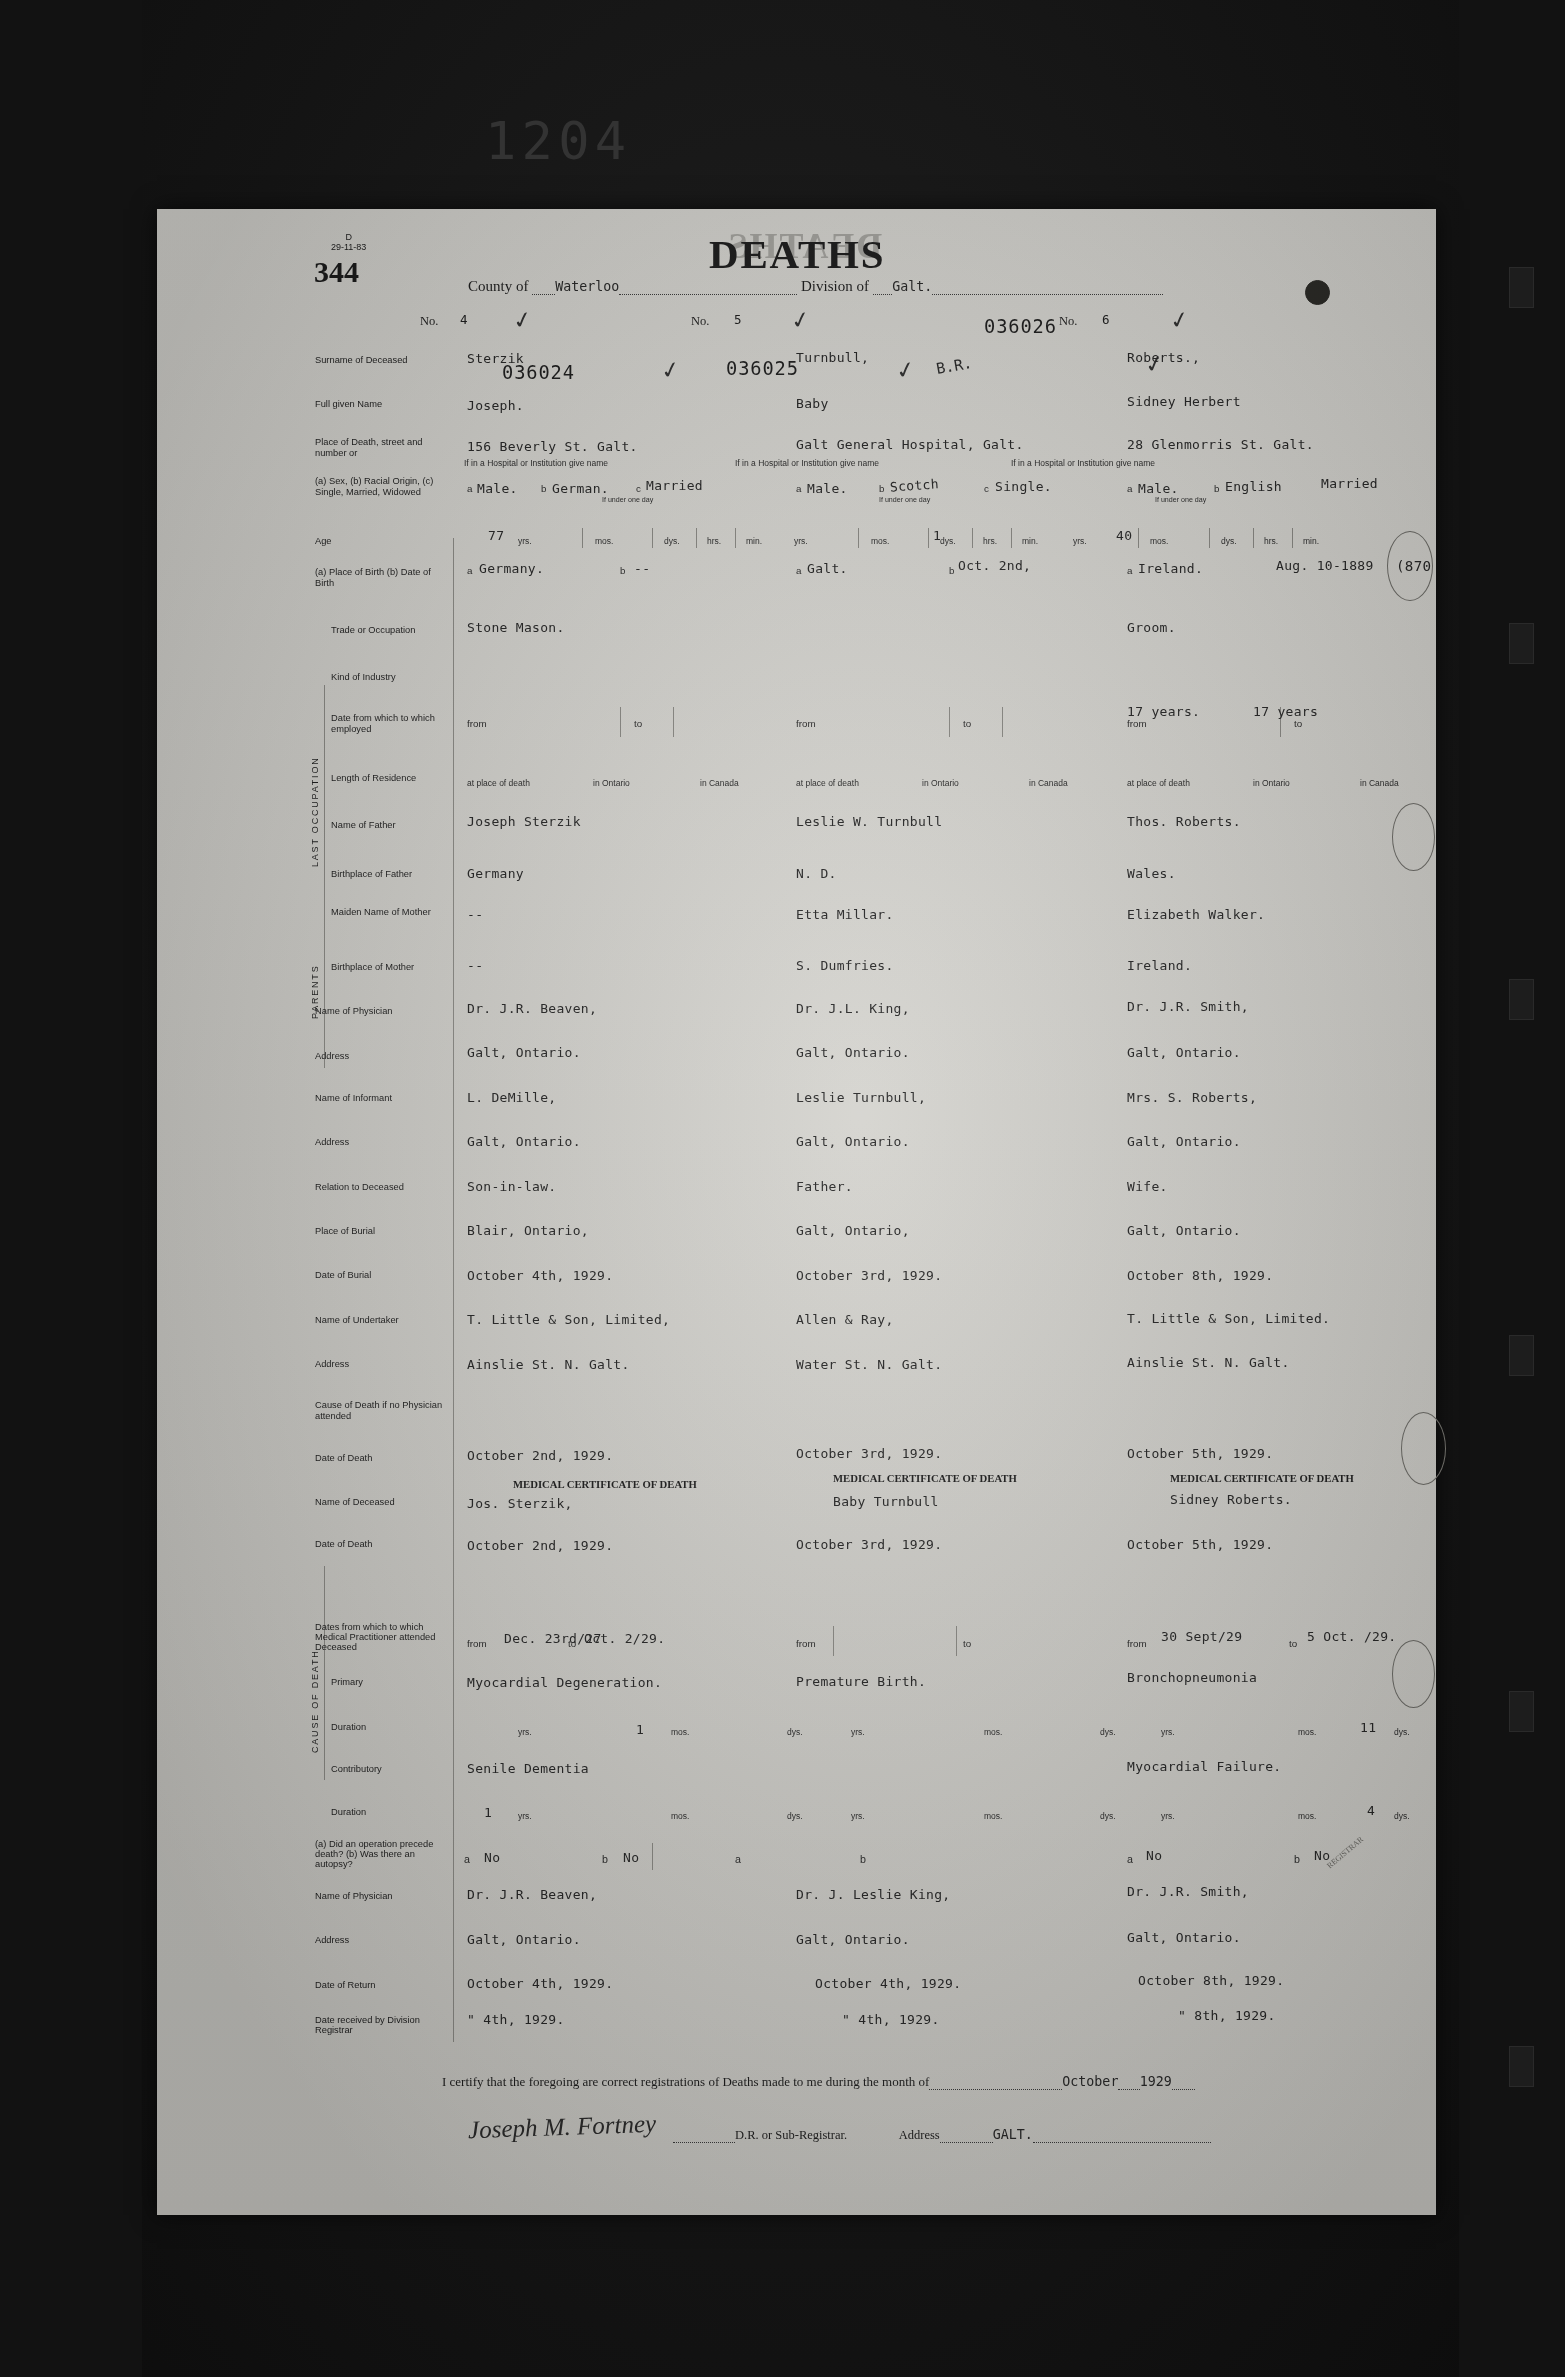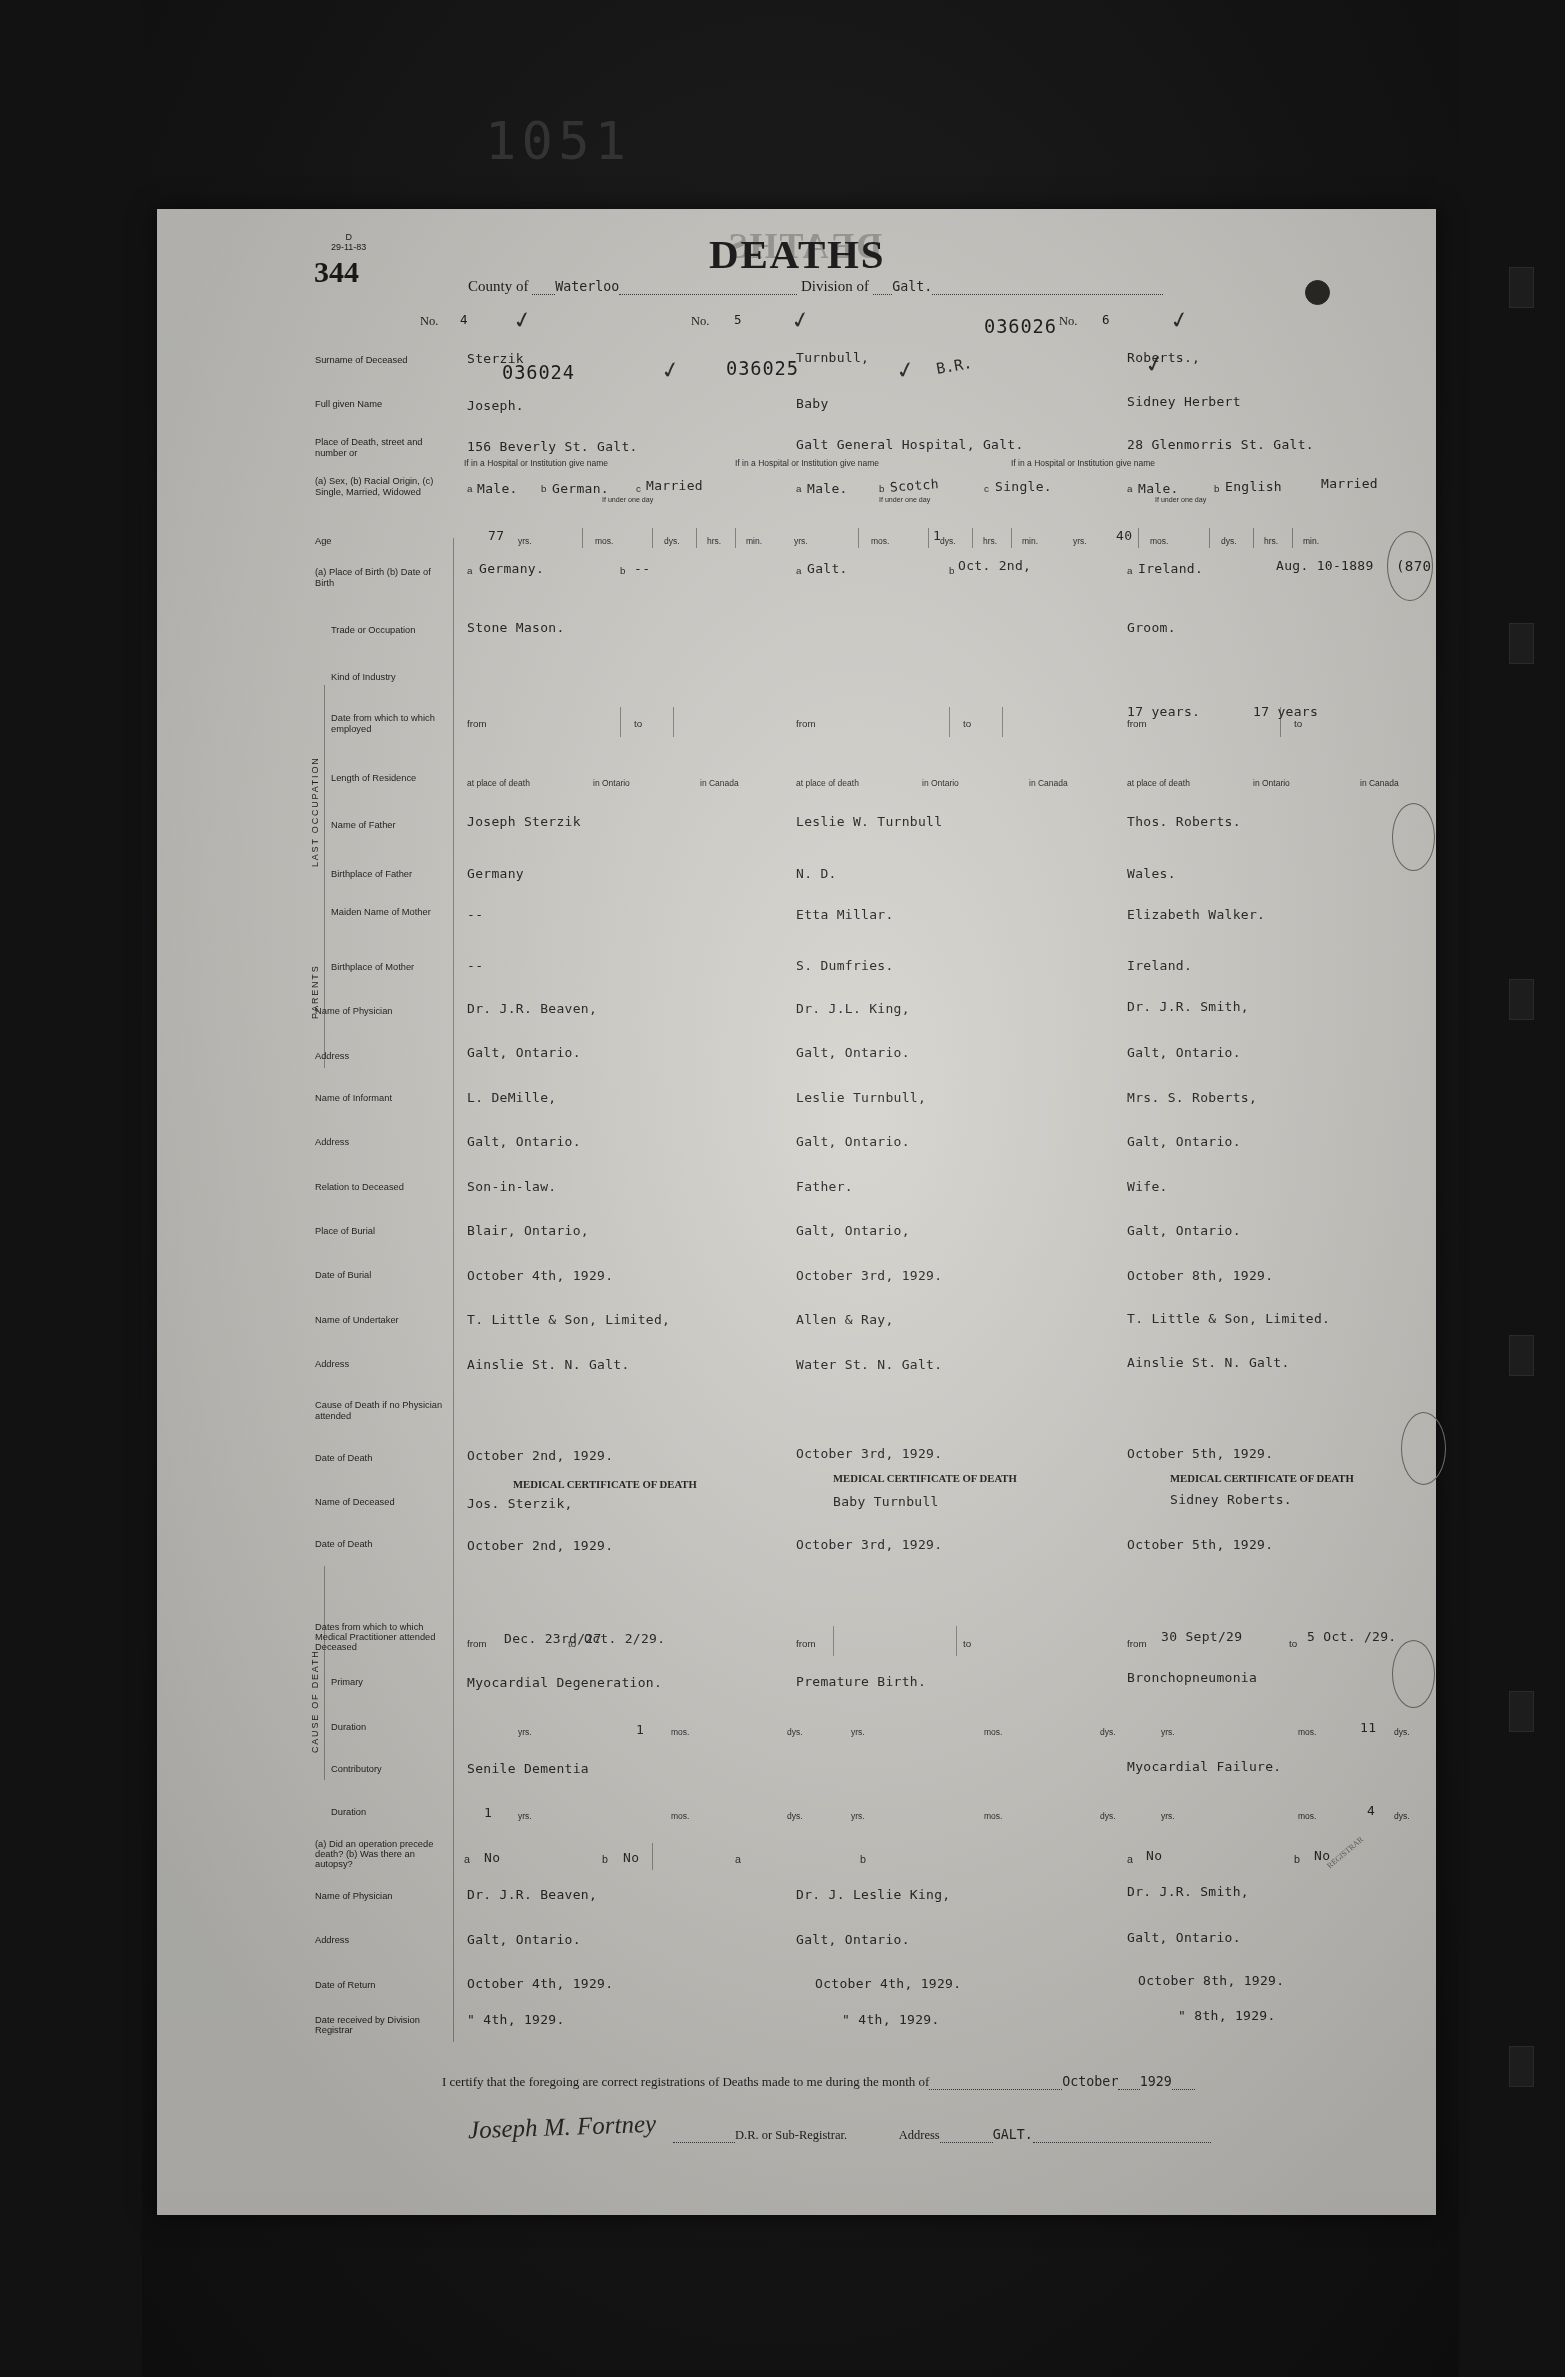--- a/index.html
+++ b/index.html
@@ -69,21 +69,21 @@
 
 <div class="film"></div>
 <div class="filmEdgeL"></div>
 <div class="filmEdgeR"></div>
 <div class="sprocket" style="top:267px"></div>
 <div class="sprocket" style="top:623px"></div>
 <div class="sprocket" style="top:979px"></div>
 <div class="sprocket" style="top:1335px"></div>
 <div class="sprocket" style="top:1691px"></div>
 <div class="sprocket" style="top:2046px"></div>
-<div class="ghost" style="left:485px;top:111px;">1051</div>
+<div class="ghost" style="left:485px;top:111px;">1204</div>
 
 <div class="page">
 
   <div class="ghostTitle">DEATHS</div>
   <div class="hdrTitle">DEATHS</div>
   <div class="formNo">D<br>29-11-83</div>
   <div class="bigNum">344</div>
 
   <div class="countyLine">
     <span>County of</span>

